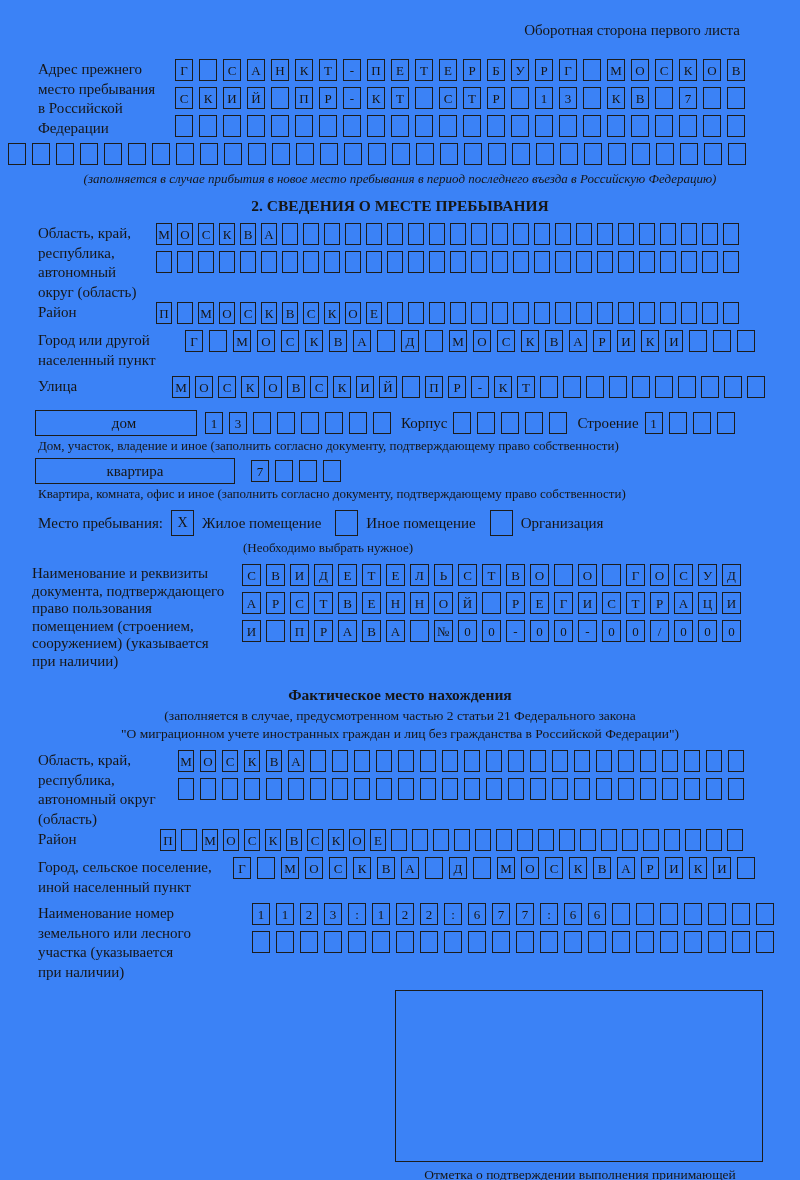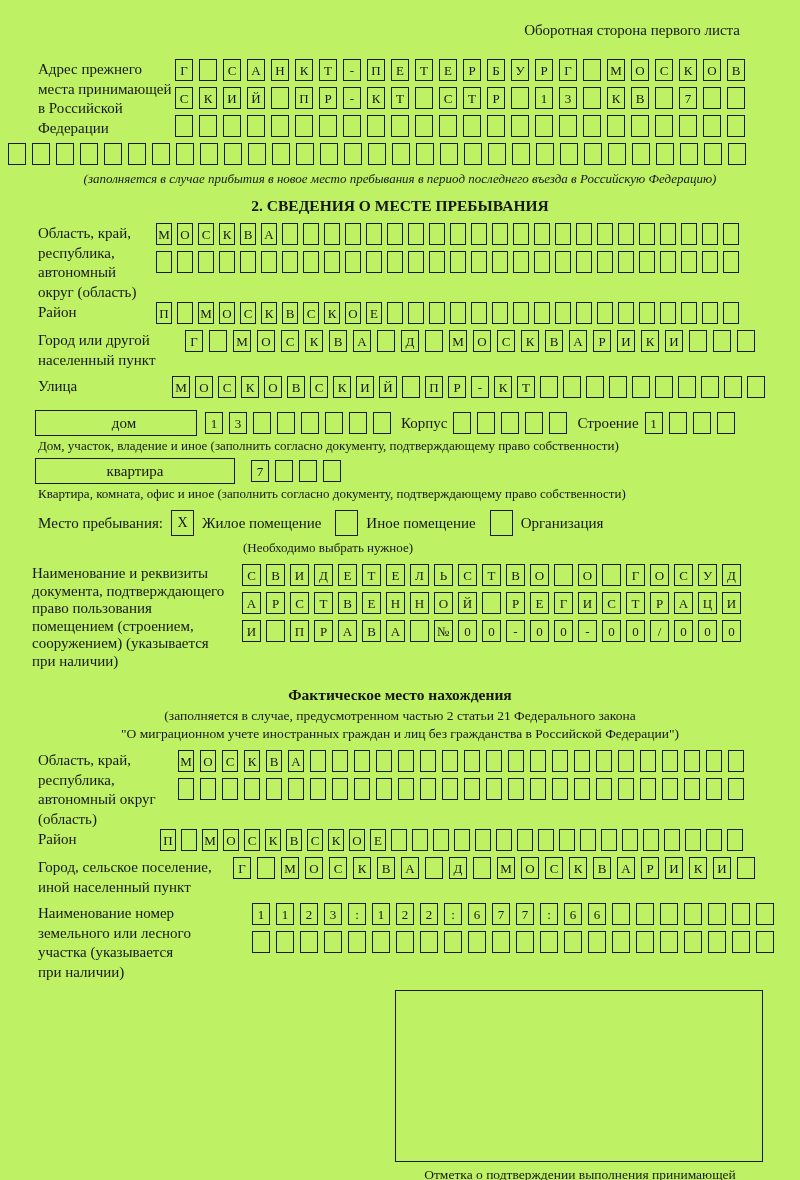--- a/index.html
+++ b/index.html
@@ -1,19 +1,19 @@
 <!DOCTYPE html>
 <html><head>
 <meta charset="utf-8">
 <style>
   * { margin:0; padding:0; box-sizing:border-box; }
   html,body { background:#fff; }
   .page {
     position:relative; width:800px; height:1180px; margin:0 auto;
-    background:#bef264; color:#161616; overflow:hidden;
+    background:#3b82f6; color:#161616; overflow:hidden;
     font-family:"Liberation Serif","DejaVu Serif",serif;
   }
   .top-note { padding:22px 60px 0 0; text-align:right; font-size:15px; }
 
   .line { display:flex; align-items:flex-start; padding-left:38px; }
   .lbl { font-size:15px; line-height:19.5px; flex:0 0 auto; padding-top:1px; }
   .w137{width:137px;} .w118{width:118px;} .w147{width:147px;} .w107{width:107px;}
   .w210{width:210px; line-height:17.5px;} .w140{width:140px;} .w122{width:122px;}
   .w195{width:195px;font-family:Liberation Serif, serif;} .w187{width:187px;}
 
@@ -67,21 +67,21 @@
 </head>
 <body>
 
 <div class="page">
 
   <div class="top-note">Оборотная сторона первого листа</div>
 
   <div class="line mt20">
     <div class="lbl w137">
       <div>Адрес прежнего</div>
-      <div>места принимающей</div>
+      <div>место пребывания</div>
       <div>в Российской</div>
       <div>Федерации</div>
     </div>
     <div class="rows">
       <div class="boxrow p24">
           <span class="cell">Г</span>
           <span class="cell"></span>
           <span class="cell">С</span>
           <span class="cell">А</span>
           <span class="cell">Н</span>

